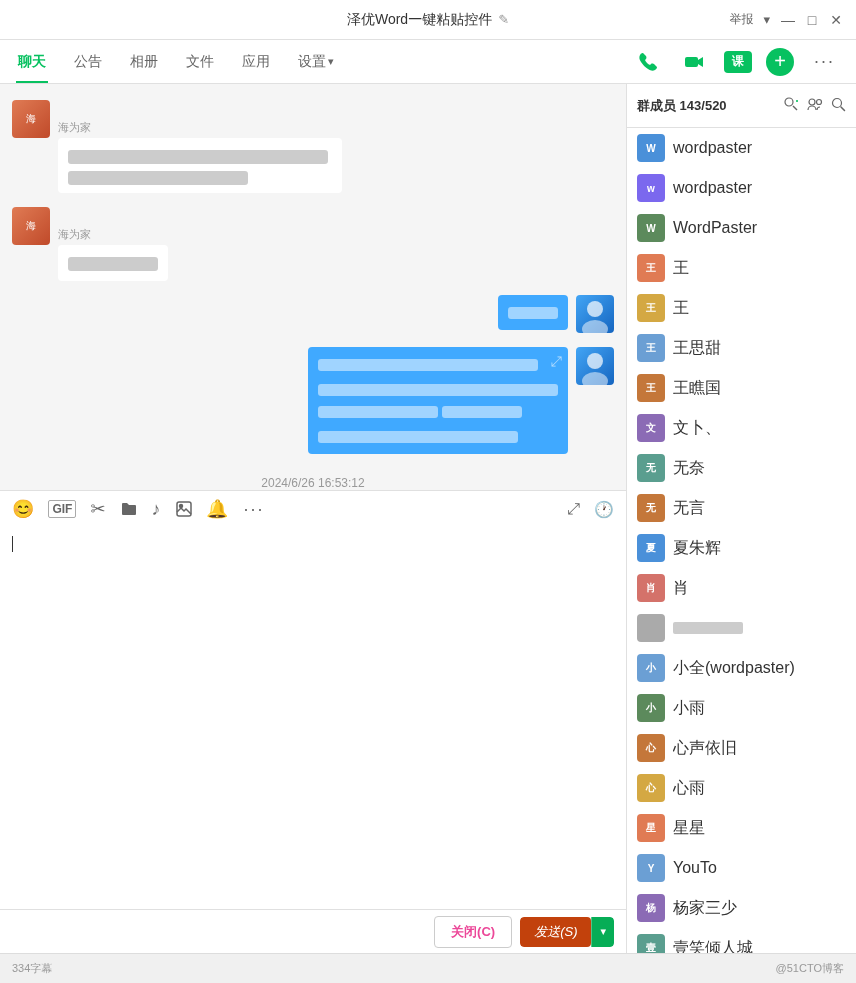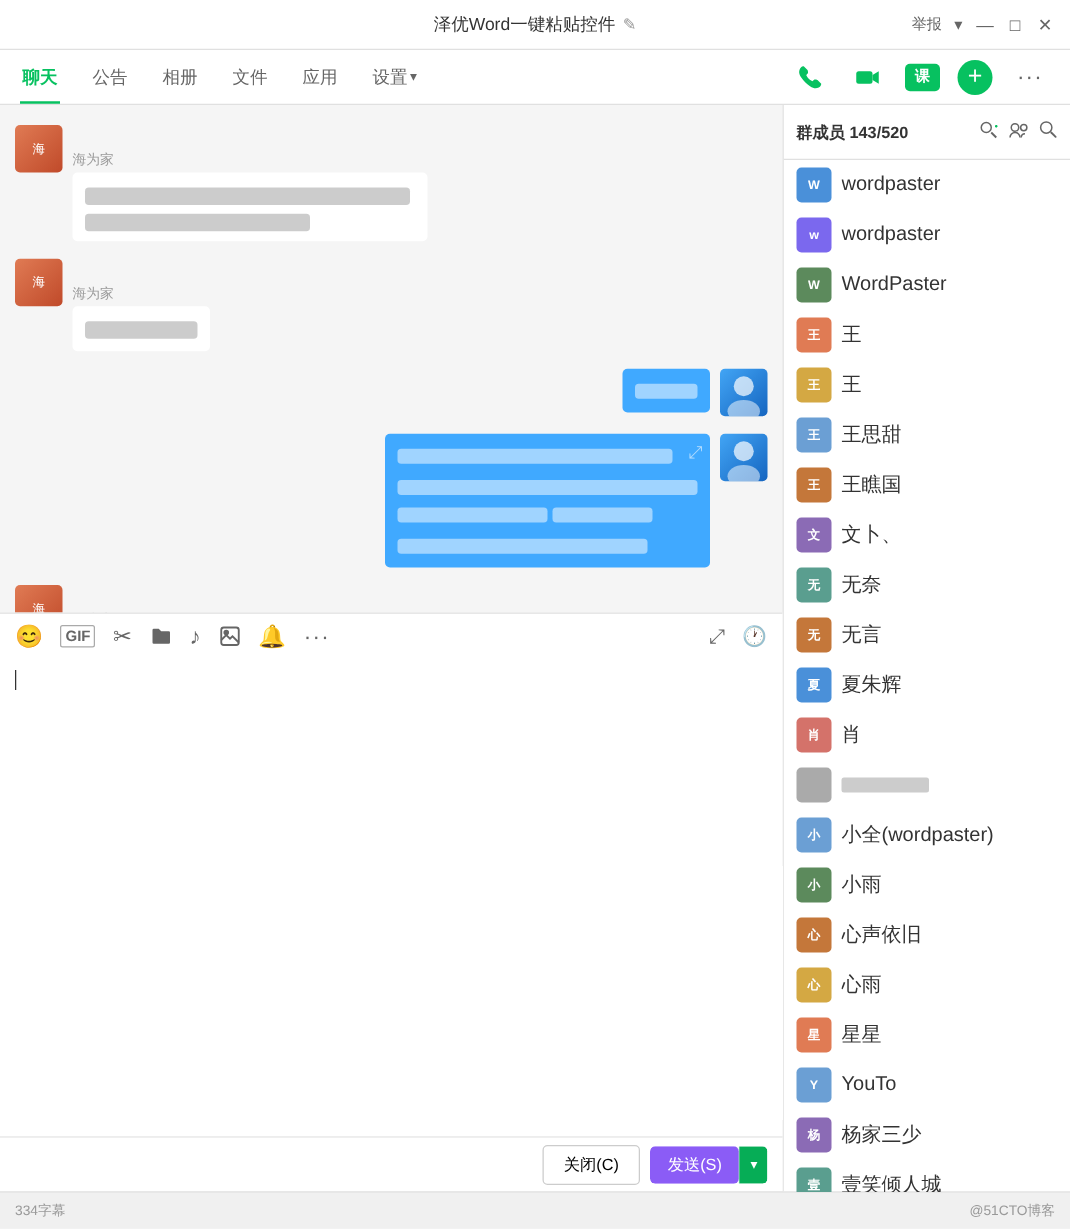--- a/index.html
+++ b/index.html
@@ -268,33 +268,35 @@
       padding: 0 12px;
       gap: 8px;
     }
     .btn-close {
       background: none;
       border: 1px solid #ccc;
       border-radius: 4px;
       padding: 6px 16px;
       cursor: pointer;
       font-size: 13px;
-      color: #000000;
+      color: #ec4899;
+      font-weight: bold;
     }
     .btn-send {
-      background: #8b5cf6;
+      background: #c2410c;
       border: none;
       border-radius: 4px;
       padding: 6px 14px;
       cursor: pointer;
       font-size: 13px;
       color: #fff;
       display: flex;
       align-items: center;
       gap: 4px;
+      font-style: italic;
     }
     .btn-send-arrow {
       background: #06ad56;
       border: none;
       border-left: 1px solid rgba(255,255,255,0.3);
       border-radius: 0 4px 4px 0;
       padding: 6px 8px;
       cursor: pointer;
       color: #fff;
       font-size: 11px;
@@ -493,20 +495,21 @@
           <div class="msg-bubble blue" style="position:relative; max-width:280px;">
             <span style="position:absolute;top:4px;right:6px;font-size:14px;color:rgba(255,255,255,0.6);">⤢</span>
             <div><span class="blurred-line-white" style="width:220px;"></span></div>
             <div style="margin-top:5px;"><span class="blurred-line-white" style="width:240px;"></span></div>
             <div style="margin-top:3px;"><span class="blurred-line-white" style="width:120px;"></span>&nbsp;<span class="blurred-line-white" style="width:80px;"></span></div>
             <div style="margin-top:5px;"><span class="blurred-line-white" style="width:200px;"></span></div>
           </div>
         </div>
       </div>
 
+      <div class="timestamp">2024/6/26 16:53:12</div>
 
       <div class="msg-row">
         <div class="avatar avatar-orange" style="background:linear-gradient(135deg,#e07b54,#c04a2a);">
           <span style="font-size:10px;color:white;">海</span>
         </div>
         <div class="msg-content-wrap">
           <div class="msg-sender">海为家</div>
 
         </div>
       </div>

